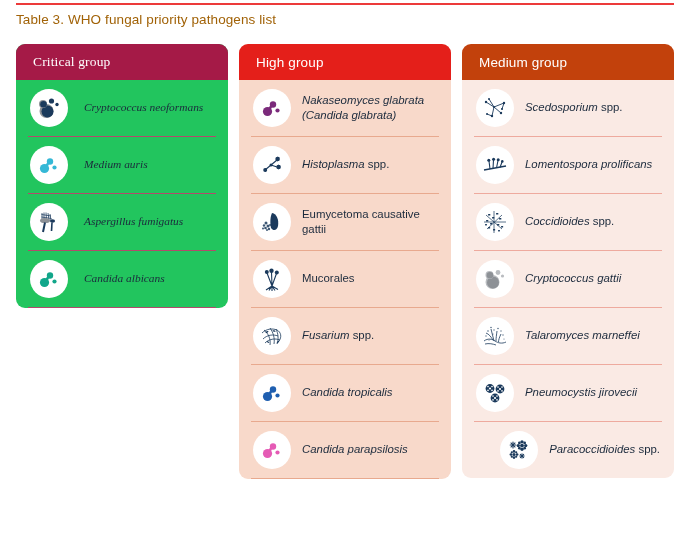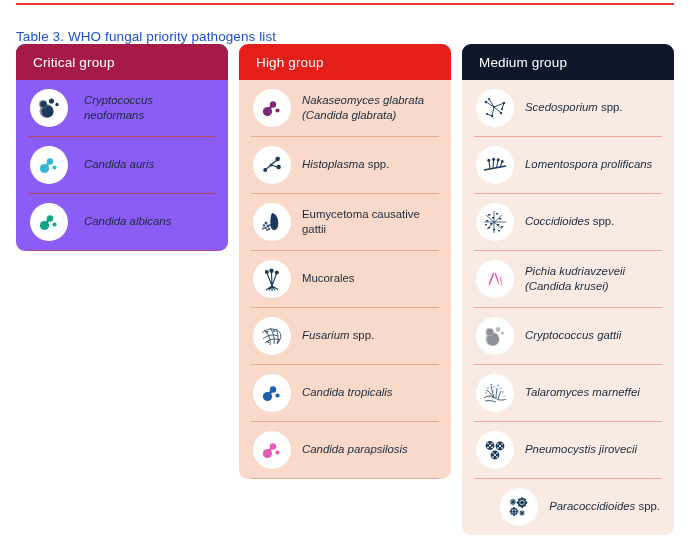--- a/index.html
+++ b/index.html
@@ -26,23 +26,23 @@
     top: 3px;
     width: 658px;
     height: 2px;
     background: #ec3a3a;
   }
 
   
   .caption {
     position: absolute;
     left: 16px;
-    top: 29px;
+    top: 12px;
     font-size: 13.5px;
-    color: #1d4ed8;
+    color: #a16207;
     letter-spacing: 0.1px;
     white-space: nowrap;
   }
 
   
   .columns {
     position: absolute;
     left: 16px;
     top: 44px;
     width: 658px;
@@ -68,32 +68,32 @@
     font-size: 13.5px;
     letter-spacing: 0.15px;
   }
 
   .col-body {
     flex: 1;
     padding: 0 12px;
   }
 
   
-  .col-critical               { background: #8b5cf6; }
+  .col-critical               { background: #22c55e; font-family: Liberation Serif, serif; }
   .col-critical .col-head     { background: #a51a47; }
   .col-critical .row          { border-bottom: 1.3px solid #b34a6c; gap: 16px; }
   .col-critical .row:last-child { border-bottom: none; }
 
   .col-high                   { background: #f8d9ca; }
   .col-high .col-head         { background: #e41f1a; }
   .col-high .row              { border-bottom: 1.3px solid #e8a98e; }
   .col-high .row:last-child   { border-bottom: none; }
 
   .col-medium                 { background: #faeae4; }
-  .col-medium .col-head       { background: #0f172a; }
+  .col-medium .col-head       { background: #c2410c; }
   .col-medium .row            { border-bottom: 1.3px solid #eeaa9e; }
   .col-medium .row:last-child { border-bottom: none; justify-content: flex-end; }
 
   
   .row {
     display: flex;
     align-items: center;
     gap: 11px;
     min-height: 54px;
     padding: 9px 2px;
@@ -154,23 +154,38 @@
 
         <div class="row">
           <span class="row-icon">
             <svg width="30" height="30" viewBox="0 0 30 30">
               <path d="M11 18 L15 12" stroke="#35b8d6" stroke-width="2.4"></path>
               <circle cx="10.5" cy="18.5" r="4.6" fill="#35b8d6"></circle>
               <circle cx="16" cy="11.5" r="3.2" fill="#35b8d6"></circle>
               <circle cx="20.5" cy="17.5" r="2.1" fill="#35b8d6"></circle>
             </svg>
           </span>
-          <span class="row-label">Candida auris</span>
-        </div>
-
+          <span class="row-label">Medium auris</span>
+        </div>
+
+        <div class="row">
+          <span class="row-icon">
+            <svg width="30" height="30" viewBox="0 0 30 30">
+              <g stroke="#1b3a5c" stroke-width="0.75" fill="none">
+                <path d="M8 6 L8 13 M10 5.5 L10 13 M12 5.5 L12.5 13 M14 6 L15 13 M16 7 L17 13.5"></path>
+                <path d="M7.5 7.5 L17 9 M7.5 10 L17.5 11.5"></path>
+              </g>
+              <ellipse cx="11" cy="13.5" rx="5" ry="2.6" fill="#8d9196"></ellipse>
+              <ellipse cx="18.5" cy="14" rx="2.6" ry="1.8" fill="#1b3a5c"></ellipse>
+              <path d="M11 15.5 L9 25" stroke="#1b3a5c" stroke-width="2"></path>
+              <path d="M18 15.5 L17.5 24" stroke="#1b3a5c" stroke-width="1.6"></path>
+            </svg>
+          </span>
+          <span class="row-label">Aspergillus fumigatus</span>
+        </div>
 
         <div class="row">
           <span class="row-icon">
             <svg width="30" height="30" viewBox="0 0 30 30">
               <path d="M11 18 L15 12" stroke="#11a68a" stroke-width="2.4"></path>
               <circle cx="10.5" cy="18.5" r="4.6" fill="#11a68a"></circle>
               <circle cx="16" cy="11.5" r="3.2" fill="#11a68a"></circle>
               <circle cx="20.5" cy="17.5" r="2.1" fill="#11a68a"></circle>
             </svg>
           </span>
@@ -364,30 +379,20 @@
                 <rect x="8" y="20" width="2.2" height="1.5" rx="0.6"></rect>
                 <rect x="13" y="22" width="2.2" height="1.5" rx="0.6"></rect>
                 <rect x="18" y="23" width="2" height="1.4" rx="0.6"></rect>
                 <rect x="5" y="17" width="2" height="1.4" rx="0.6"></rect>
               </g>
             </svg>
           </span>
           <span class="row-label"><span>Coccidioides</span><span class="plain"> spp.</span></span>
         </div>
 
-        <div class="row">
-          <span class="row-icon">
-            <svg width="30" height="30" viewBox="0 0 30 30">
-              <path d="M13.5 8 C11 13 9 18 8.5 22 C10 21 12 16 14 10 Z" fill="#e050a8"></path>
-              <path d="M14.5 9 C16 14 18 19 19.5 22 C19 18 17 12 15.5 8.5 Z" fill="#e050a8"></path>
-              <path d="M20 13 C20.5 17 21 20 21.5 22.5 C22 20 21.5 16 21 13.5 Z" fill="#e050a8"></path>
-            </svg>
-          </span>
-          <span class="row-label">Pichia kudriavzeveii (Candida krusei)</span>
-        </div>
 
         <div class="row">
           <span class="row-icon">
             <svg width="30" height="30" viewBox="0 0 30 30">
               <circle cx="12.5" cy="18" r="7" fill="#b9bcc0"></circle>
               <circle cx="13" cy="18.5" r="6" fill="#8d9196"></circle>
               <circle cx="9.5" cy="11" r="4" fill="#b9bcc0"></circle>
               <circle cx="10" cy="11.2" r="3.3" fill="#8d9196"></circle>
               <circle cx="18" cy="8.5" r="2.4" fill="#b9bcc0"></circle>
               <circle cx="22.5" cy="12" r="1.6" fill="#b9bcc0"></circle>

